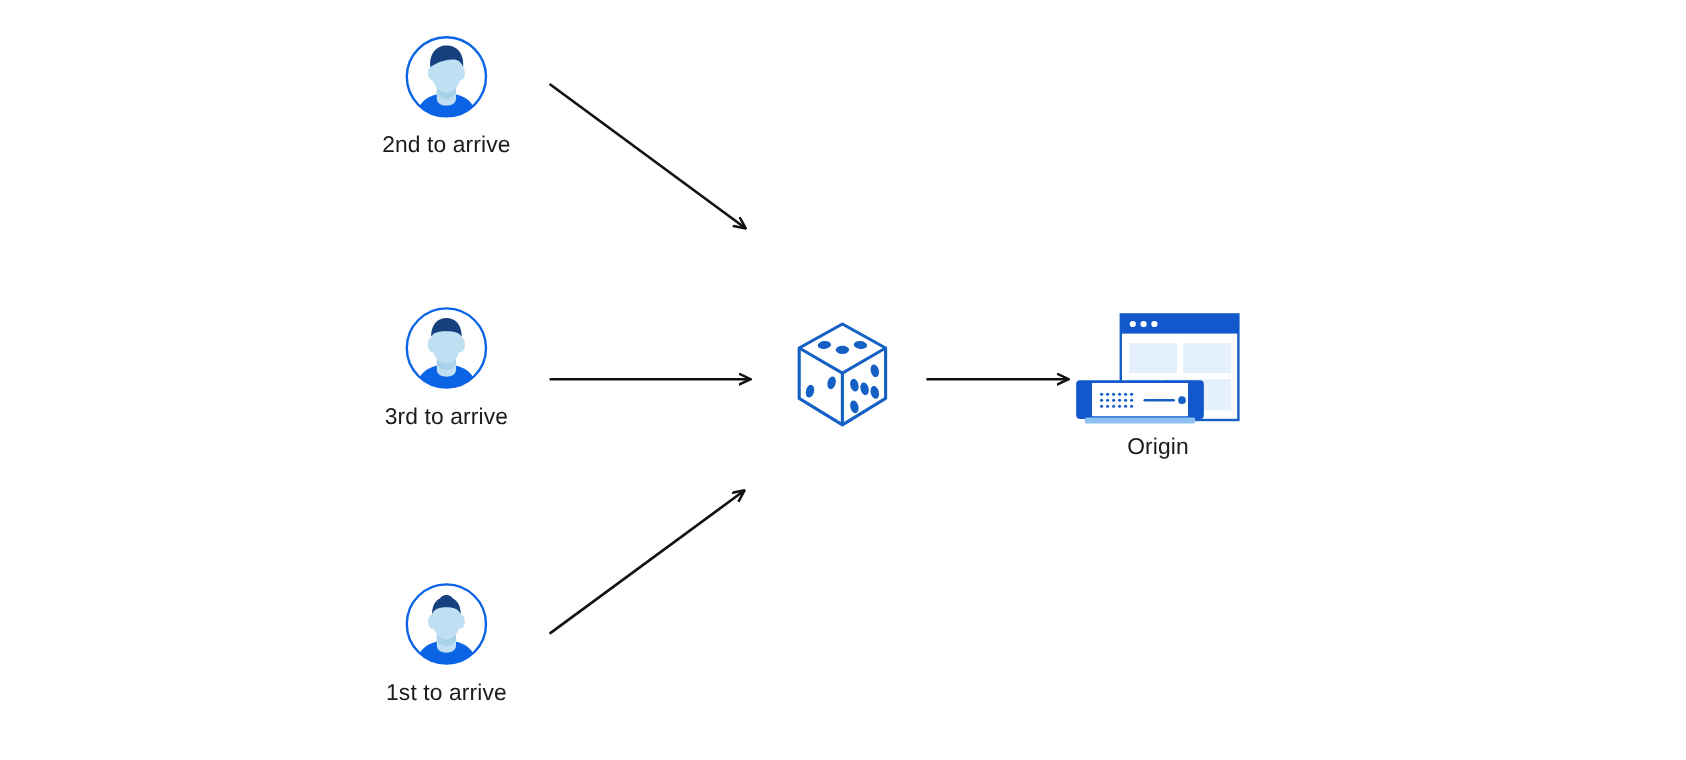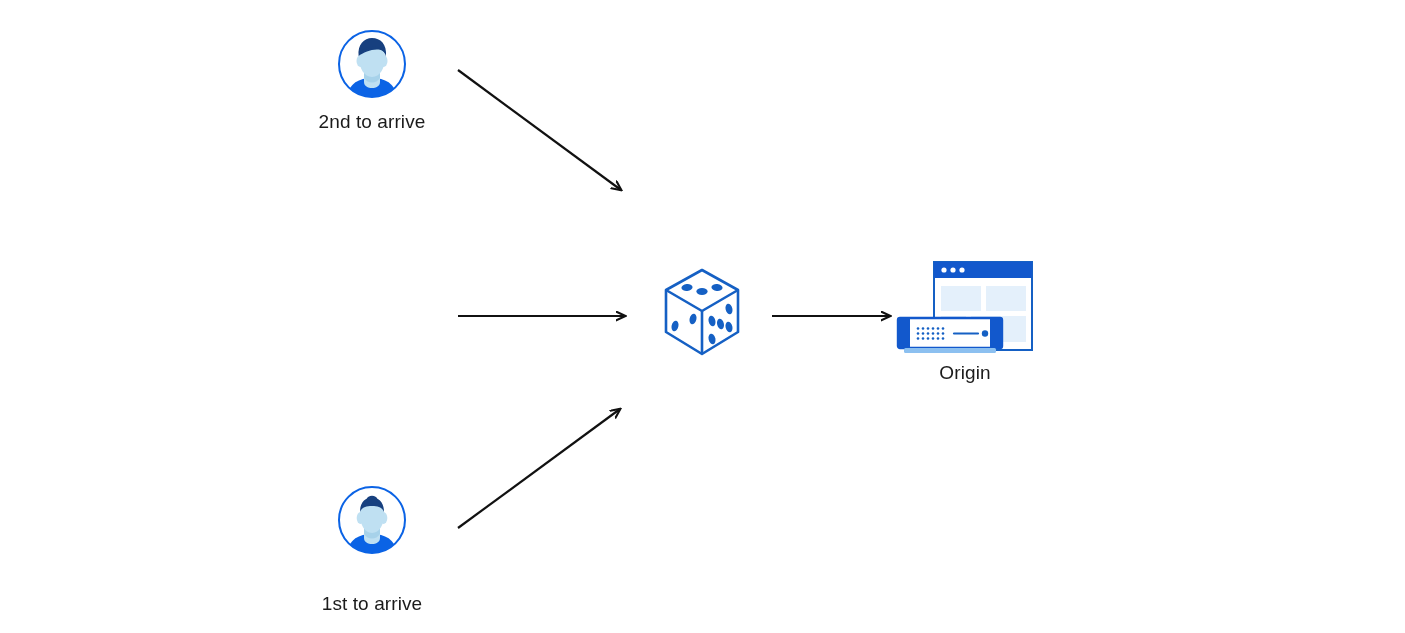--- a/index.html
+++ b/index.html
@@ -93,22 +93,44 @@
           <ellipse cx="47.5" cy="33" rx="4" ry="6" fill="#bfe0f2"></ellipse>
           <path d="M23 29 C23 17 29 12 36 12 C43 12 49 17 49 29 C49 40 44 49 36 49 C28 49 23 40 23 29 Z" fill="#bfe0f2"></path>
           <path d="M22.6 28 C21.5 16.5 28 10 36 10 C44.5 10 51 16 50 28.5 C49.2 25 47 22.5 44 21.8 C40.5 21 35 21.8 31 23.5 C27.5 25 24.6 26.4 22.6 28 Z" fill="#17407f"></path>
           <path d="M23.2 27.2 C26 23 31 20.5 37.5 20.3 C43 20.2 47.5 22.2 49.6 26.2 C48.4 22.8 46.2 20.5 43 19.4 C38.5 18 31 19 27 21.4 C24.8 22.8 23.6 25 23.2 27.2 Z" fill="#17407f"></path>
         </g>
       </svg>
     </div>
     <div class="node-label">2nd to arrive</div>
   </div>
 
-
-  <div class="node avatar-node" style="left:336px; top:484px; width:72px;gap:26px;">
+  <div class="node avatar-node" style="left:336px; top:254px; width:72px;">
+    <div class="icon-wrap">
+      <svg width="72" height="72" viewBox="0 0 72 72" xmlns="http://www.w3.org/2000/svg">
+        <defs>
+          <clipPath id="clipB">
+              <circle cx="36" cy="36" r="33"></circle>
+            </clipPath>
+        </defs>
+        <circle cx="36" cy="36" r="33" fill="#ffffff" stroke="#0b63e5" stroke-width="2"></circle>
+        <g clip-path="url(#clipB)">
+          <path d="M10 72 C12 56 22 50 36 50 C50 50 60 56 62 72 Z" fill="#0b63e5"></path>
+          <path d="M28 44 L44 44 L44 54 C44 58 40 60 36 60 C32 60 28 58 28 54 Z" fill="#bfe0f2"></path>
+          <path d="M28 50 C30 53 33 54.5 36 54.5 C39 54.5 42 53 44 50 L44 45 L28 45 Z" fill="#a7d2ea"></path>
+          <ellipse cx="24.5" cy="33" rx="4" ry="6.5" fill="#bfe0f2"></ellipse>
+          <ellipse cx="47.5" cy="33" rx="4" ry="6.5" fill="#bfe0f2"></ellipse>
+          <path d="M23.5 29 C23.5 18 29 13 36 13 C43 13 48.5 18 48.5 29 C48.5 40 44 49 36 49 C28 49 23.5 40 23.5 29 Z" fill="#bfe0f2"></path>
+          <path d="M23.2 26.5 C23.2 16 29 11 36 11 C43 11 48.8 16 48.8 26.5 C47 23.5 43 22 36 22 C29 22 25 23.5 23.2 26.5 Z" fill="#17407f"></path>
+        </g>
+      </svg>
+    </div>
+    <div class="node-label">3rd to arrive</div>
+  </div>
+
+  <div class="node avatar-node" style="left:336px; top:484px; width:72px;">
     <div class="icon-wrap">
       <svg width="72" height="72" viewBox="0 0 72 72" xmlns="http://www.w3.org/2000/svg">
         <defs>
           <clipPath id="clipC">
               <circle cx="36" cy="36" r="33"></circle>
             </clipPath>
         </defs>
         <circle cx="36" cy="36" r="33" fill="#ffffff" stroke="#0b63e5" stroke-width="2"></circle>
         <g clip-path="url(#clipC)">
           <path d="M10 72 C12 56 22 50 36 50 C50 50 60 56 62 72 Z" fill="#0b63e5"></path>

